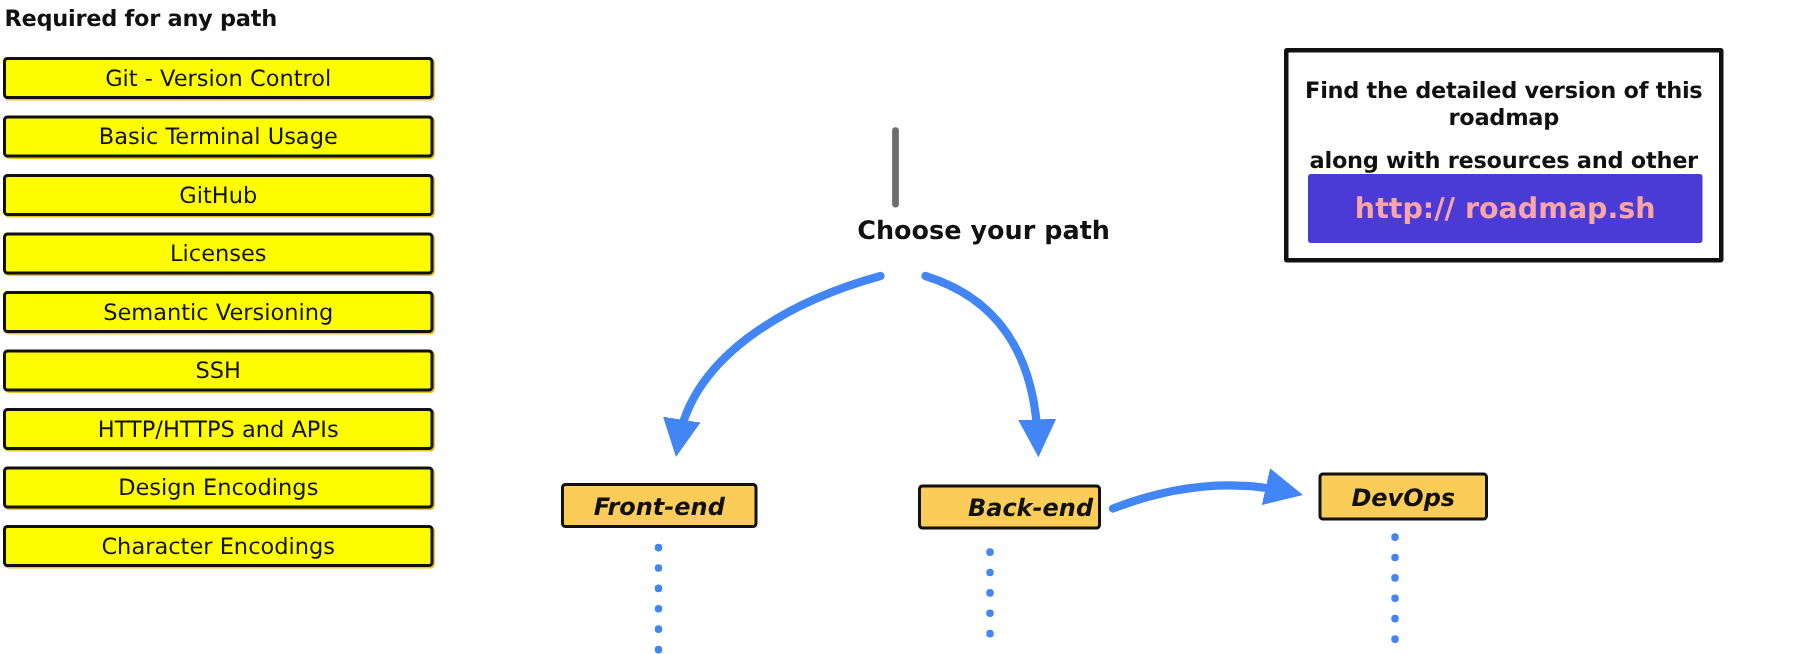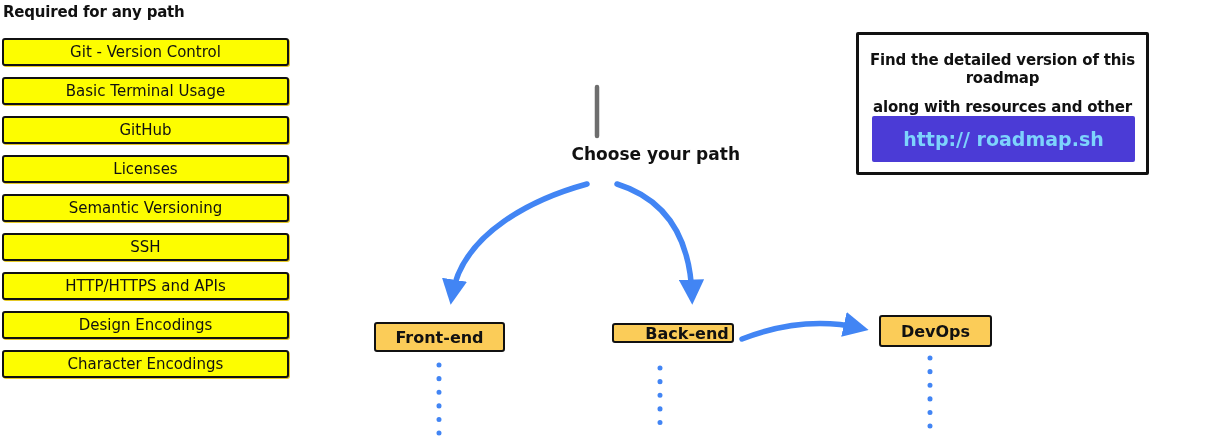--- a/index.html
+++ b/index.html
@@ -52,23 +52,24 @@
     font-size:17px;font-weight:700;color:var(--ink);
   }
   .node{
     position:absolute;
     background:var(--orange);
     border:2.5px solid var(--ink);
     border-radius:3px;
     display:flex;align-items:center;justify-content:center;
     font-size:16px;font-weight:700;color:var(--ink);
     cursor:pointer;
+    font-style:italic;
   }
   .node-frontend{left:374px;top:322px;width:131px;height:30px;}
-  .node-backend{left:612px;top:323px;width:122px;height:20px;padding-left:28px;}
+  .node-backend{left:612px;top:323px;width:122px;height:30px;padding-left:28px;}
   .node-devops{left:879px;top:315px;width:113px;height:32px;}
   
   svg.connectors{
     position:absolute;left:0;top:0;width:1207px;height:436px;
     pointer-events:none;
   }
   
   .info-box{
     position:absolute;left:856px;top:32px;width:293px;height:143px;
     background:#fff;
@@ -79,21 +80,21 @@
     text-align:center;
     font-size:15px;font-weight:700;color:var(--ink);
     letter-spacing:-0.2px;
   }
   .info-line.l1{margin-top:16px;}
   .info-line.l2{margin-top:11px;}
   .info-button{
     position:absolute;left:13px;right:11px;top:81px;height:46px;
     background:var(--purple);
     border:none;border-radius:2px;
-    color:#7dd3fc;font-size:19px;font-weight:700;
+    color:#fca5a5;font-size:19px;font-weight:700;
     font-family:"DejaVu Sans","Liberation Sans",sans-serif;
     display:flex;align-items:center;justify-content:center;
     cursor:pointer;
   }
 </style>
 </head>
 <body>
 
 <div class="stage">
 

